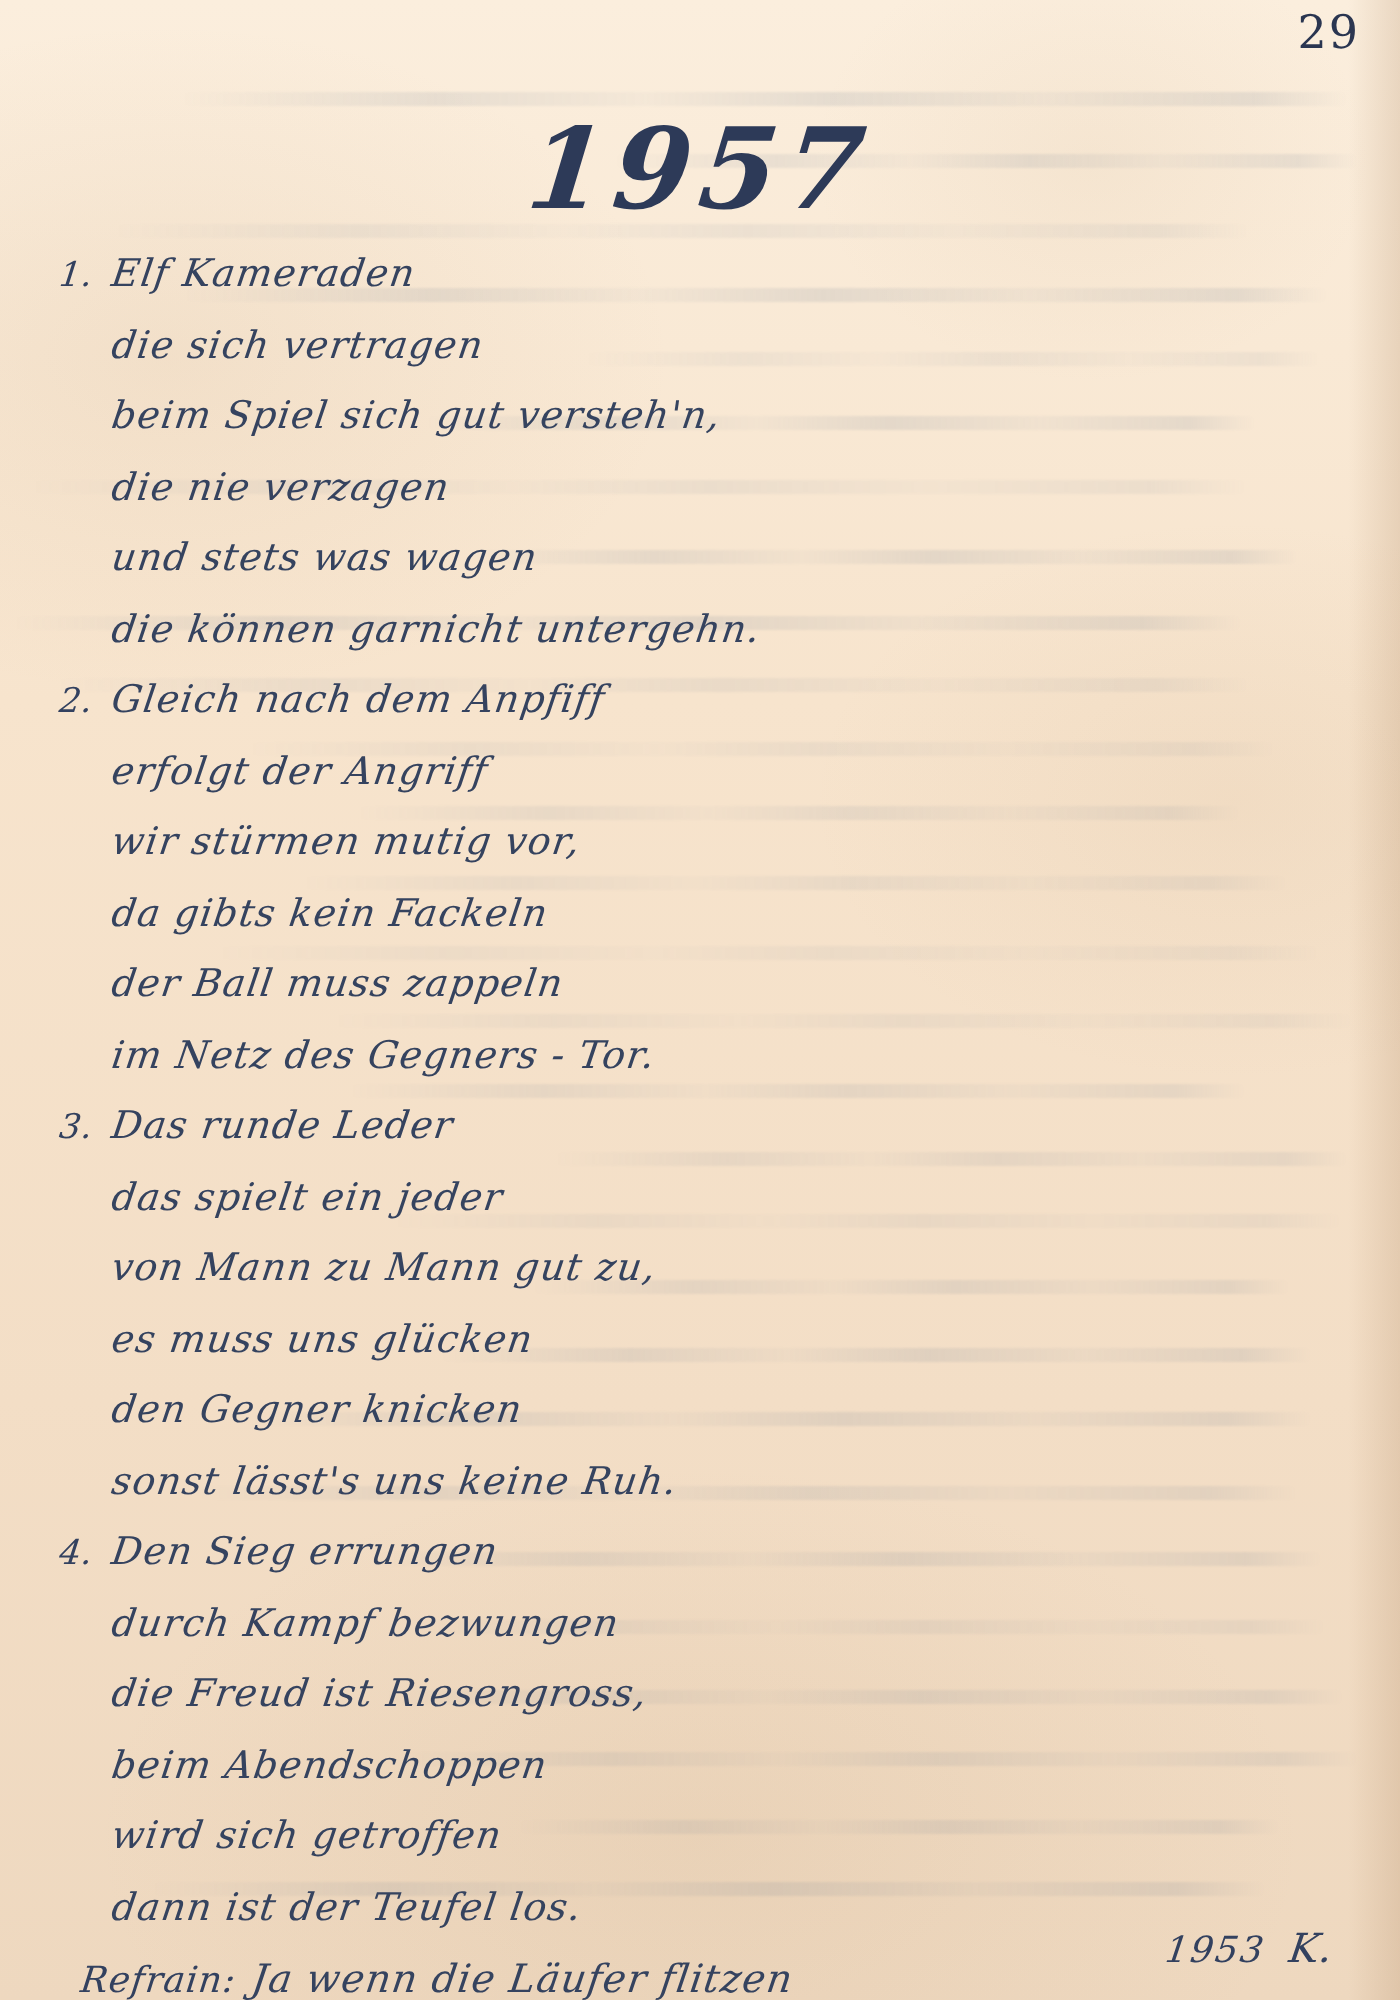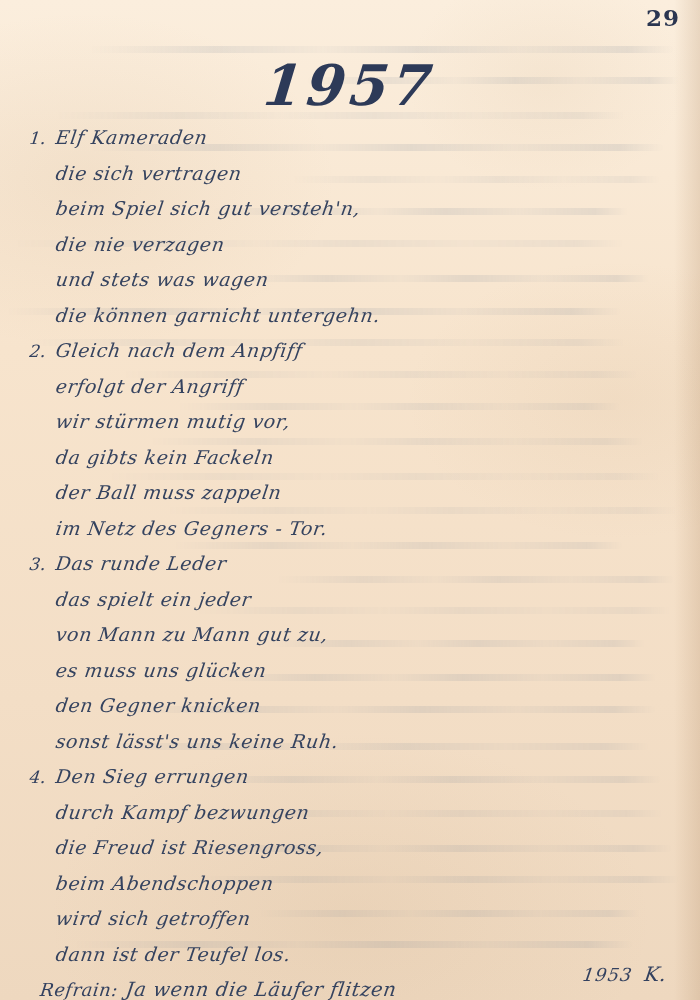--- a/index.html
+++ b/index.html
@@ -68,21 +68,21 @@
         rgba(110,125,145,0) 100%);
   }
 
   
   .page-number {
     position: absolute;
     top: 4px;
     right: 20px;
     font-family: "DejaVu Serif", serif;
     font-size: 23px;
-    font-weight: 700;
+    font-weight: 400;
     color: #2a3550;
     letter-spacing: 1px;
   }
 
   
   .year-heading {
     position: absolute;
     top: 52px;
     left: 0;
     width: 700px;

